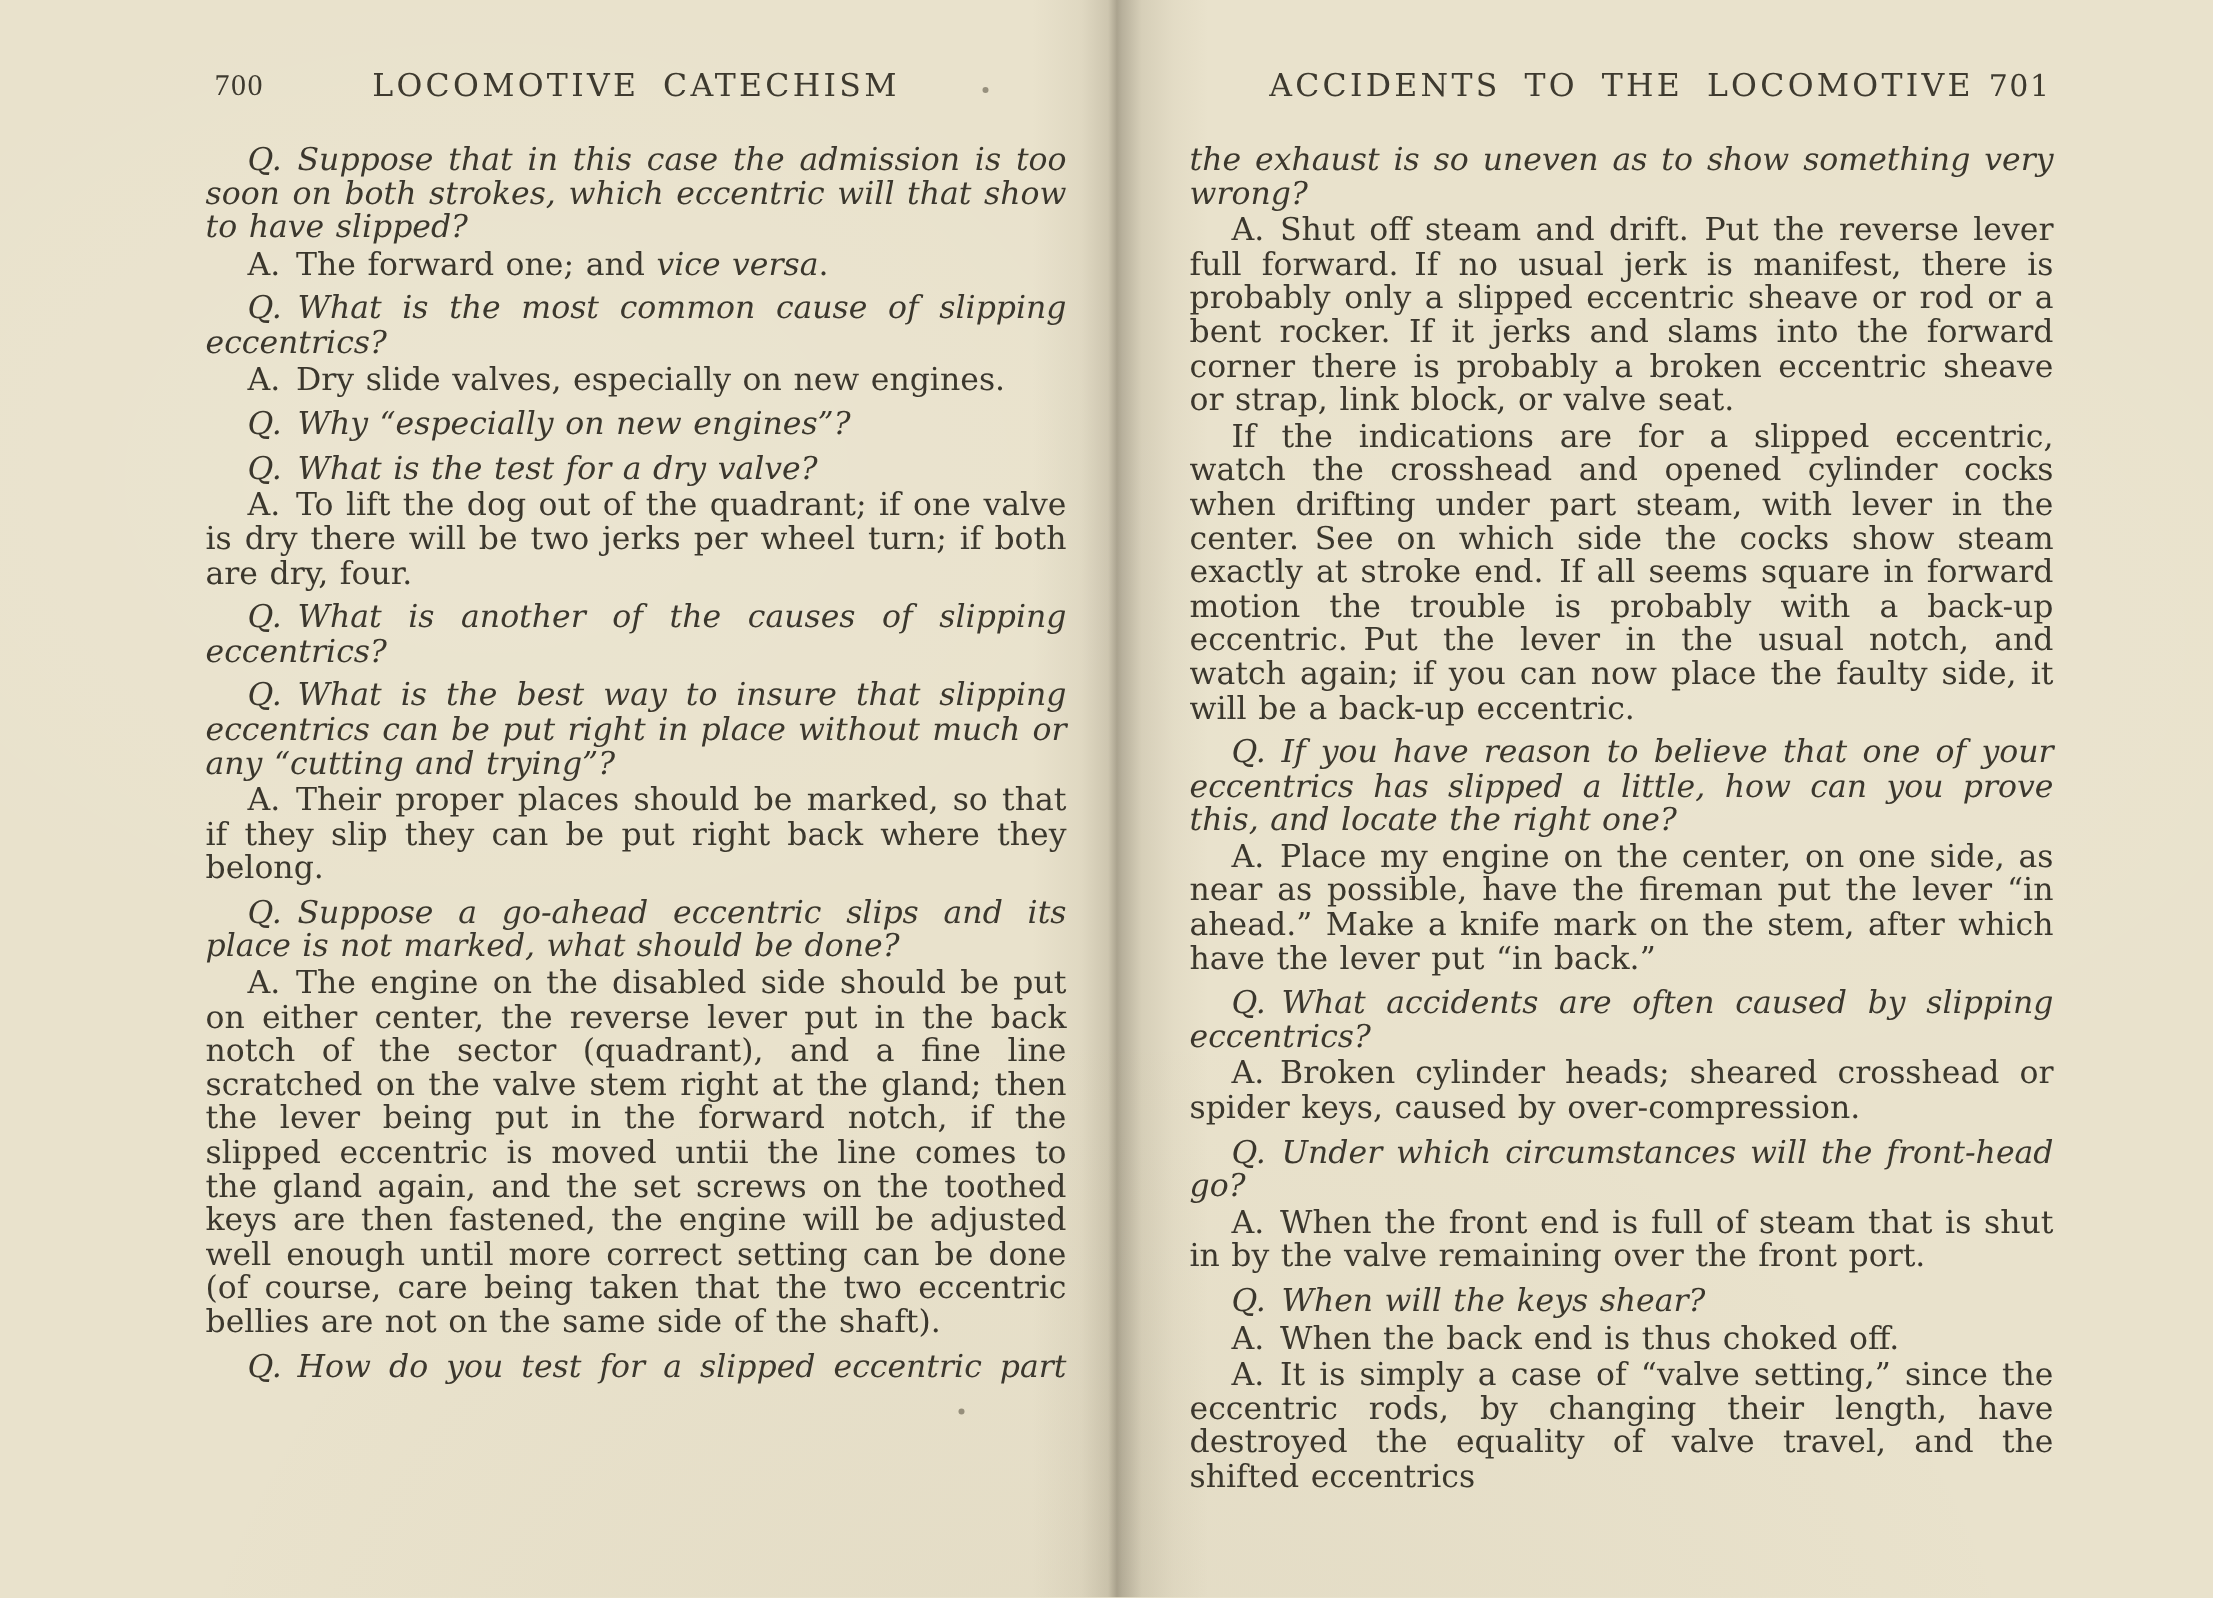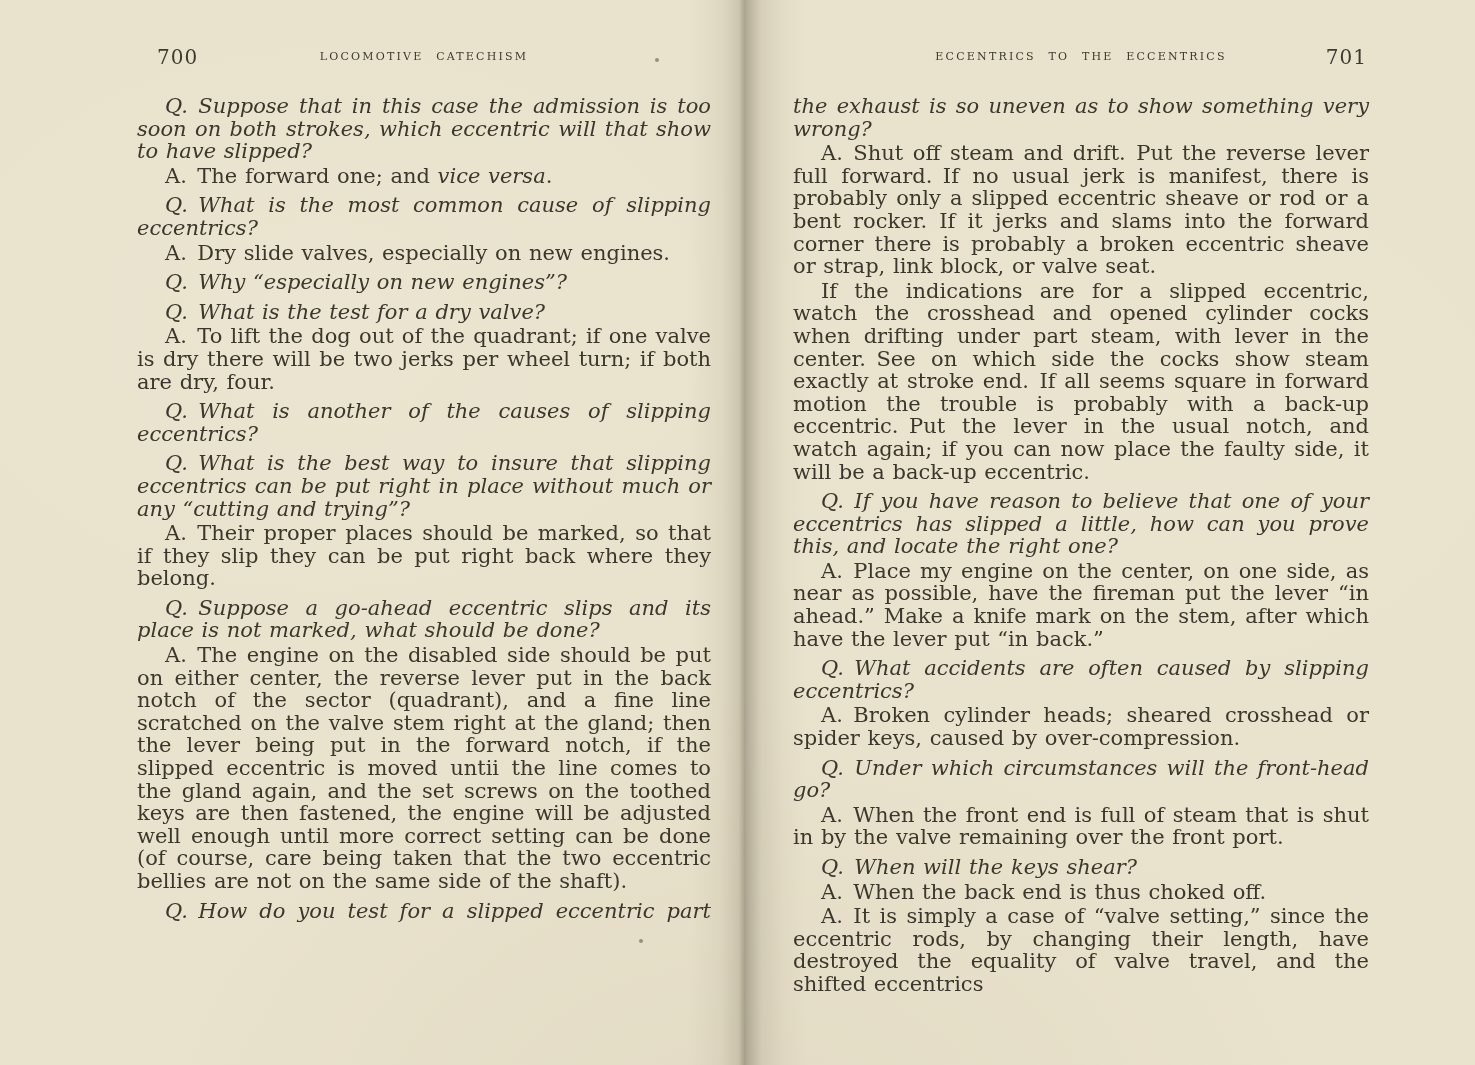--- a/index.html
+++ b/index.html
@@ -37,32 +37,32 @@
   }
   .page-left  { left: 137px; width: 574px; }
   .page-right { left: 793px; width: 576px; }
   .running-head {
     position: relative;
     height: 22px;
     line-height: 22px;
   }
   .running-title {
     text-align: center;
-    font-size: 11px;
+    font-size: 21px;
     letter-spacing: 2.2px;
     word-spacing: 7px;
     color: #3e3a2f;
   }
   .page-num {
     position: absolute; top: 0;
     font-size: 20px;
     letter-spacing: 1px;
     color: #3e3a2f;
   }
-  .page-num.left-num  { left: 20px; }
+  .page-num.left-num  { left: 6px; font-family: Liberation Serif, serif; }
   .page-num.right-num { right: 2px; text-align: right; }
   .page-body {
     margin-top: 27px;
     font-size: 21px;
     line-height: 22.6px;
     word-spacing: 1px;
   }
   .para {
     margin: 0;
     text-align: justify;
@@ -104,21 +104,21 @@
       <p class="para q"><span class="it">Q. What is the best way to insure that slipping eccentrics can be put right in place without much or any “cutting and trying”?</span></p>
       <p class="para a"><span>A. Their proper places should be marked, so that if they slip they can be put right back where they belong.</span></p>
       <p class="para q"><span class="it">Q. Suppose a go-ahead eccentric slips and its place is not marked, what should be done?</span></p>
       <p class="para a"><span>A. The engine on the disabled side should be put on either center, the reverse lever put in the back notch of the sector (quadrant), and a fine line scratched on the valve stem right at the gland; then the lever being put in the forward notch, if the slipped eccentric is moved untii the line comes to the gland again, and the set screws on the toothed keys are then fastened, the engine will be adjusted well enough until more correct setting can be done (of course, care being taken that the two eccentric bellies are not on the same side of the shaft).</span></p>
       <p class="para q jl"><span class="it">Q. How do you test for a slipped eccentric part</span></p>
     </div>
 </div>
 
 <div class="page page-right">
   <div class="running-head">
-    <div class="running-title">ECCENTRICS TO THE ECCENTRICS</div>
+    <div class="running-title">ACCIDENTS TO THE LOCOMOTIVE</div>
     <span class="page-num right-num">701</span>
   </div>
   <div class="page-body">
       <p class="para cont"><span class="it">the exhaust is so uneven as to show something very wrong?</span></p>
       <p class="para a"><span>A. Shut off steam and drift. Put the reverse lever full forward. If no usual jerk is manifest, there is probably only a slipped eccentric sheave or rod or a bent rocker. If it jerks and slams into the forward corner there is probably a broken eccentric sheave or strap, link block, or valve seat.</span></p>
       <p class="para plain"><span>If the indications are for a slipped eccentric, watch the crosshead and opened cylinder cocks when drifting under part steam, with lever in the center. See on which side the cocks show steam exactly at stroke end. If all seems square in forward motion the trouble is probably with a back-up eccentric. Put the lever in the usual notch, and watch again; if you can now place the faulty side, it will be a back-up eccentric.</span></p>
       <p class="para q"><span class="it">Q. If you have reason to believe that one of your eccentrics has slipped a little, how can you prove this, and locate the right one?</span></p>
       <p class="para a"><span>A. Place my engine on the center, on one side, as near as possible, have the fireman put the lever “in ahead.” Make a knife mark on the stem, after which have the lever put “in back.”</span></p>
       <p class="para q"><span class="it">Q. What accidents are often caused by slipping eccentrics?</span></p>
       <p class="para a"><span>A. Broken cylinder heads; sheared crosshead or spider keys, caused by over-compression.</span></p>

